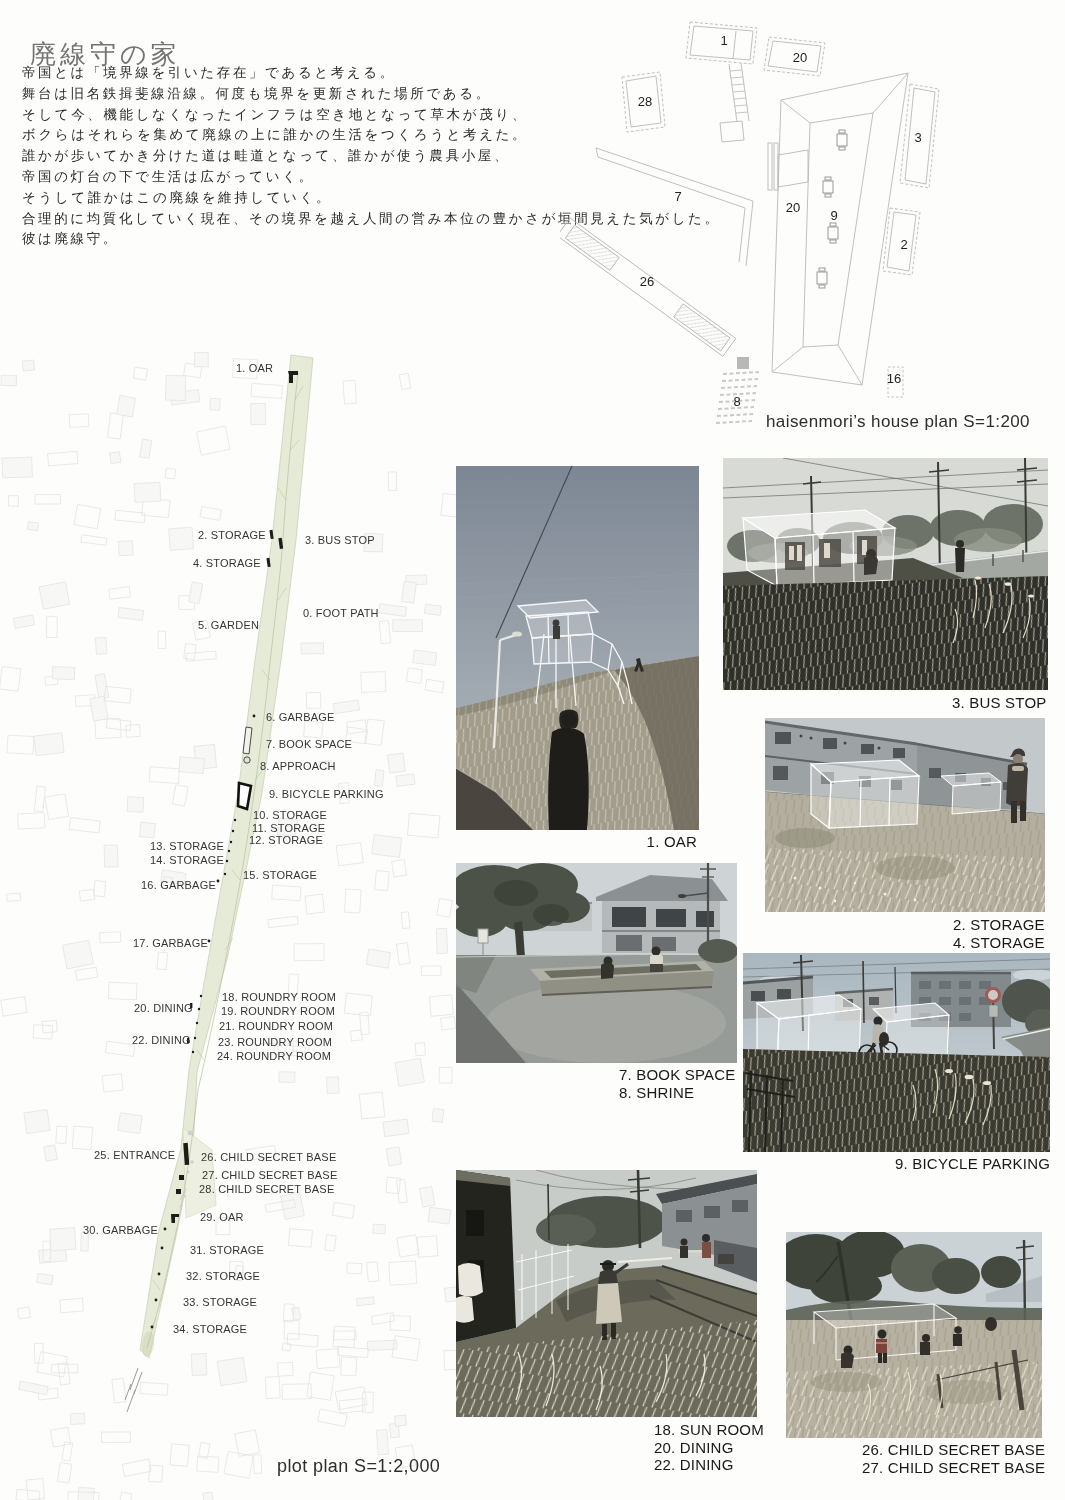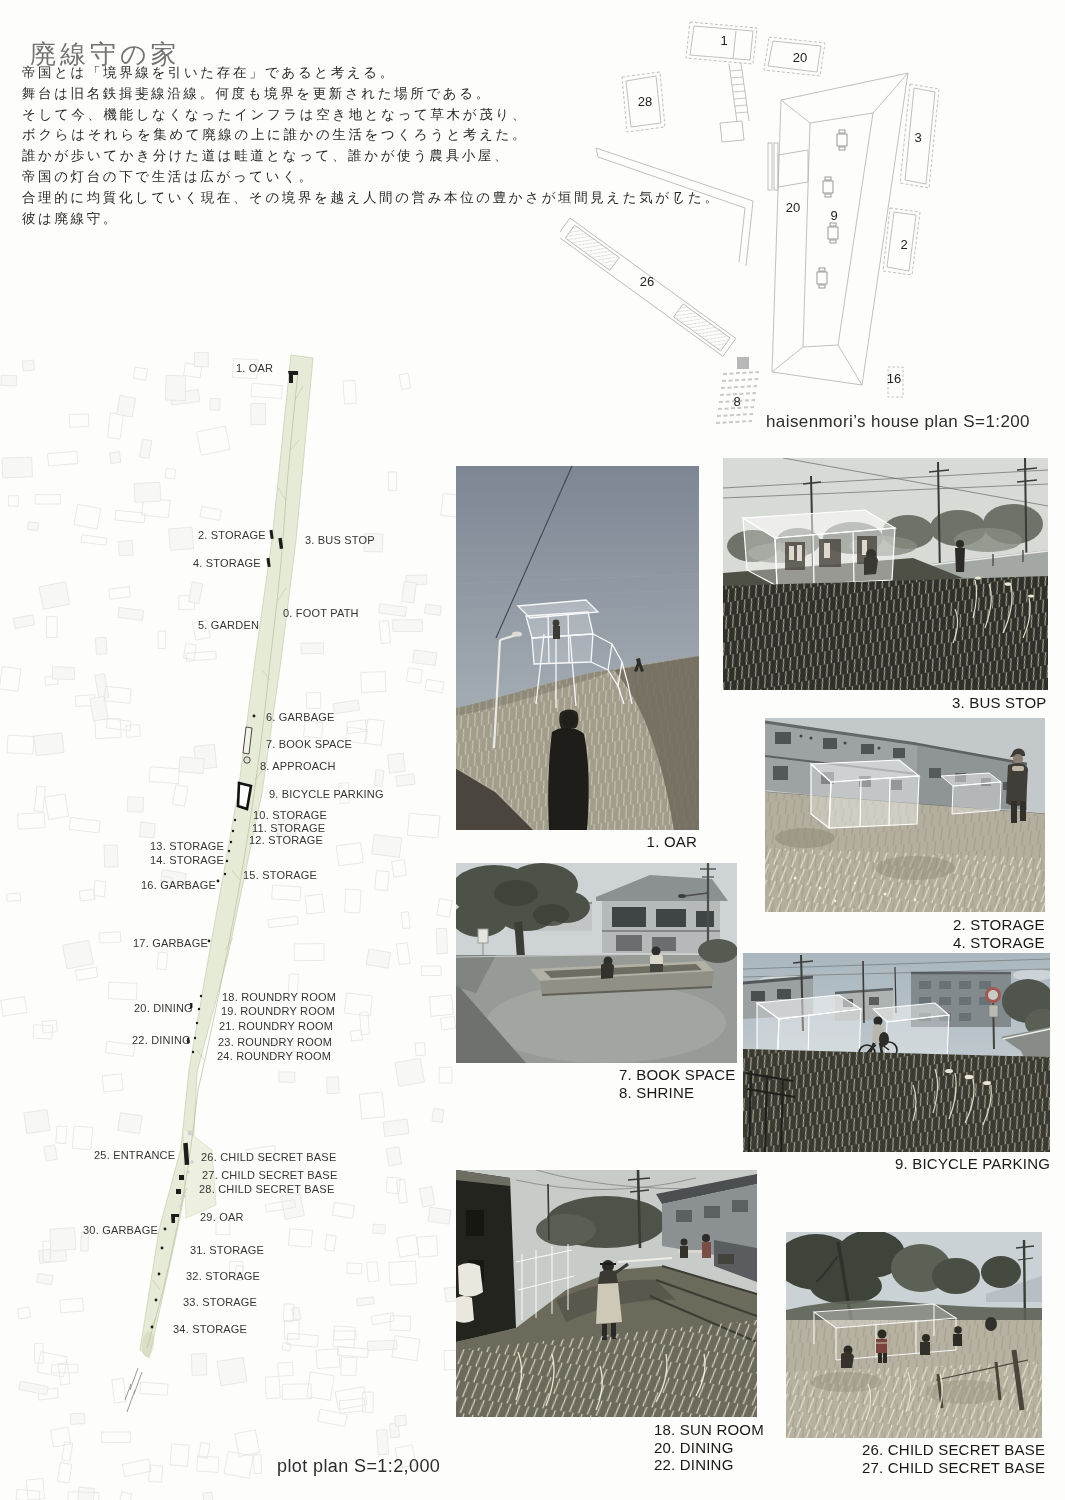--- a/index.html
+++ b/index.html
@@ -52,20 +52,21 @@
 <div class="board">
 
   <h1 class="page-title">廃線守の家</h1>
   <div class="intro" id="intro">
       <div class="intro-line">帝国とは「境界線を引いた存在」であると考える。</div>
       <div class="intro-line">舞台は旧名鉄揖斐線沿線。何度も境界を更新された場所である。</div>
       <div class="intro-line">そして今、機能しなくなったインフラは空き地となって草木が茂り、</div>
       <div class="intro-line">ボクらはそれらを集めて廃線の上に誰かの生活をつくろうと考えた。</div>
       <div class="intro-line">誰かが歩いてかき分けた道は畦道となって、誰かが使う農具小屋、</div>
       <div class="intro-line">帝国の灯台の下で生活は広がっていく。</div>
+      <div class="intro-line">そうして誰かはこの廃線を維持していく。</div>
       <div class="intro-line">合理的に均質化していく現在、その境界を越え人間の営み本位の豊かさが垣間見えた気がした。</div>
       <div class="intro-line">彼は廃線守。</div>
     </div>
 
   <div>
     <svg id="plot-map" style="position:absolute;left:0;top:0;" width="1065" height="1500" viewBox="0 0 1065 1500">
       <g id="map-blocks" class="mapline">
           <rect x="439.6" y="898.6" width="12.9" height="16.6" transform="rotate(9.9 439.6 898.6)"></rect>
           <rect x="47.6" y="453.7" width="29.5" height="12.2" transform="rotate(-4.5 47.6 453.7)"></rect>
           <rect x="326.5" y="1077.3" width="11.9" height="16.4" transform="rotate(-2.7 326.5 1077.3)" fill="#f7f7f5"></rect>
@@ -373,21 +374,21 @@
           <path d="M142,1372 L134,1394"></path>
           <path d="M135,1390 L127,1412"></path>
         <path d="M131,1384 L125,1400"></path>
       </g>
     </svg>
     <div id="plot-labels">
         <div class="map-label" style="left: 236px; top: 363px;">1. OAR</div>
         <div class="map-label" style="left: 198px; top: 530px;">2. STORAGE</div>
         <div class="map-label" style="left: 305px; top: 535px;">3. BUS STOP</div>
         <div class="map-label" style="left: 193px; top: 558px;">4. STORAGE</div>
-        <div class="map-label" style="left: 283px; top: 608px;">0. FOOT PATH</div>
+        <div class="map-label" style="left: 303px; top: 608px;">0. FOOT PATH</div>
         <div class="map-label" style="left: 198px; top: 620px;">5. GARDEN</div>
         <div class="map-label" style="left: 266px; top: 712px;">6. GARBAGE</div>
         <div class="map-label" style="left: 266px; top: 739px;">7. BOOK SPACE</div>
         <div class="map-label" style="left: 260px; top: 761px;">8. APPROACH</div>
         <div class="map-label" style="left: 269px; top: 789px;">9. BICYCLE PARKING</div>
         <div class="map-label" style="left: 253px; top: 810px;">10. STORAGE</div>
         <div class="map-label" style="left: 252px; top: 823px;">11. STORAGE</div>
         <div class="map-label" style="left: 249px; top: 835px;">12. STORAGE</div>
         <div class="map-label" style="left: 150px; top: 841px;">13. STORAGE</div>
         <div class="map-label" style="left: 150px; top: 855px;">14. STORAGE</div>

